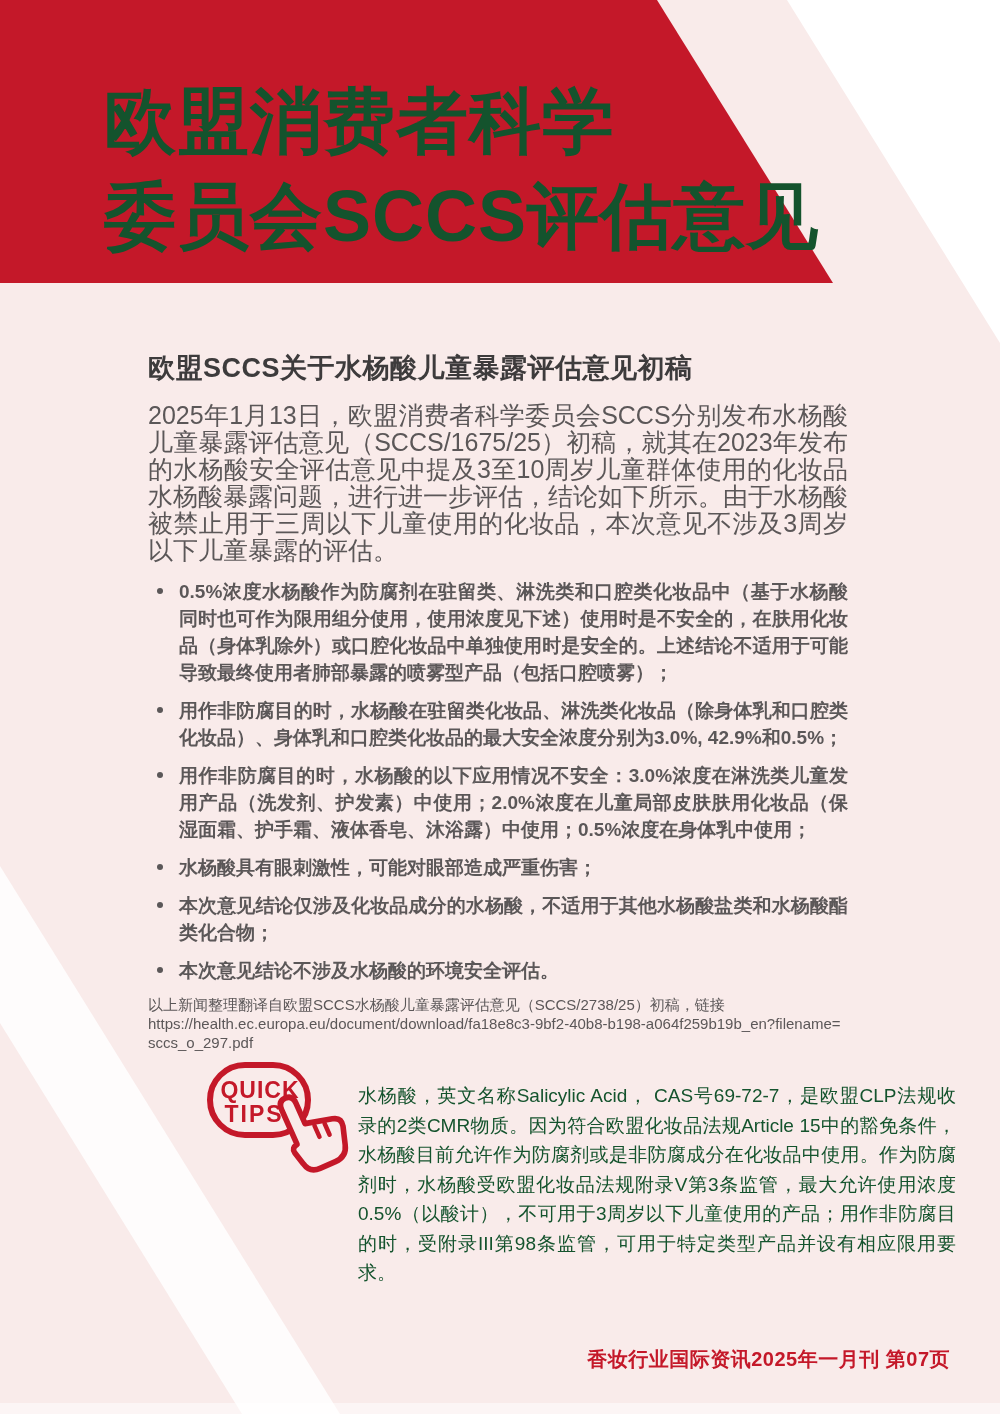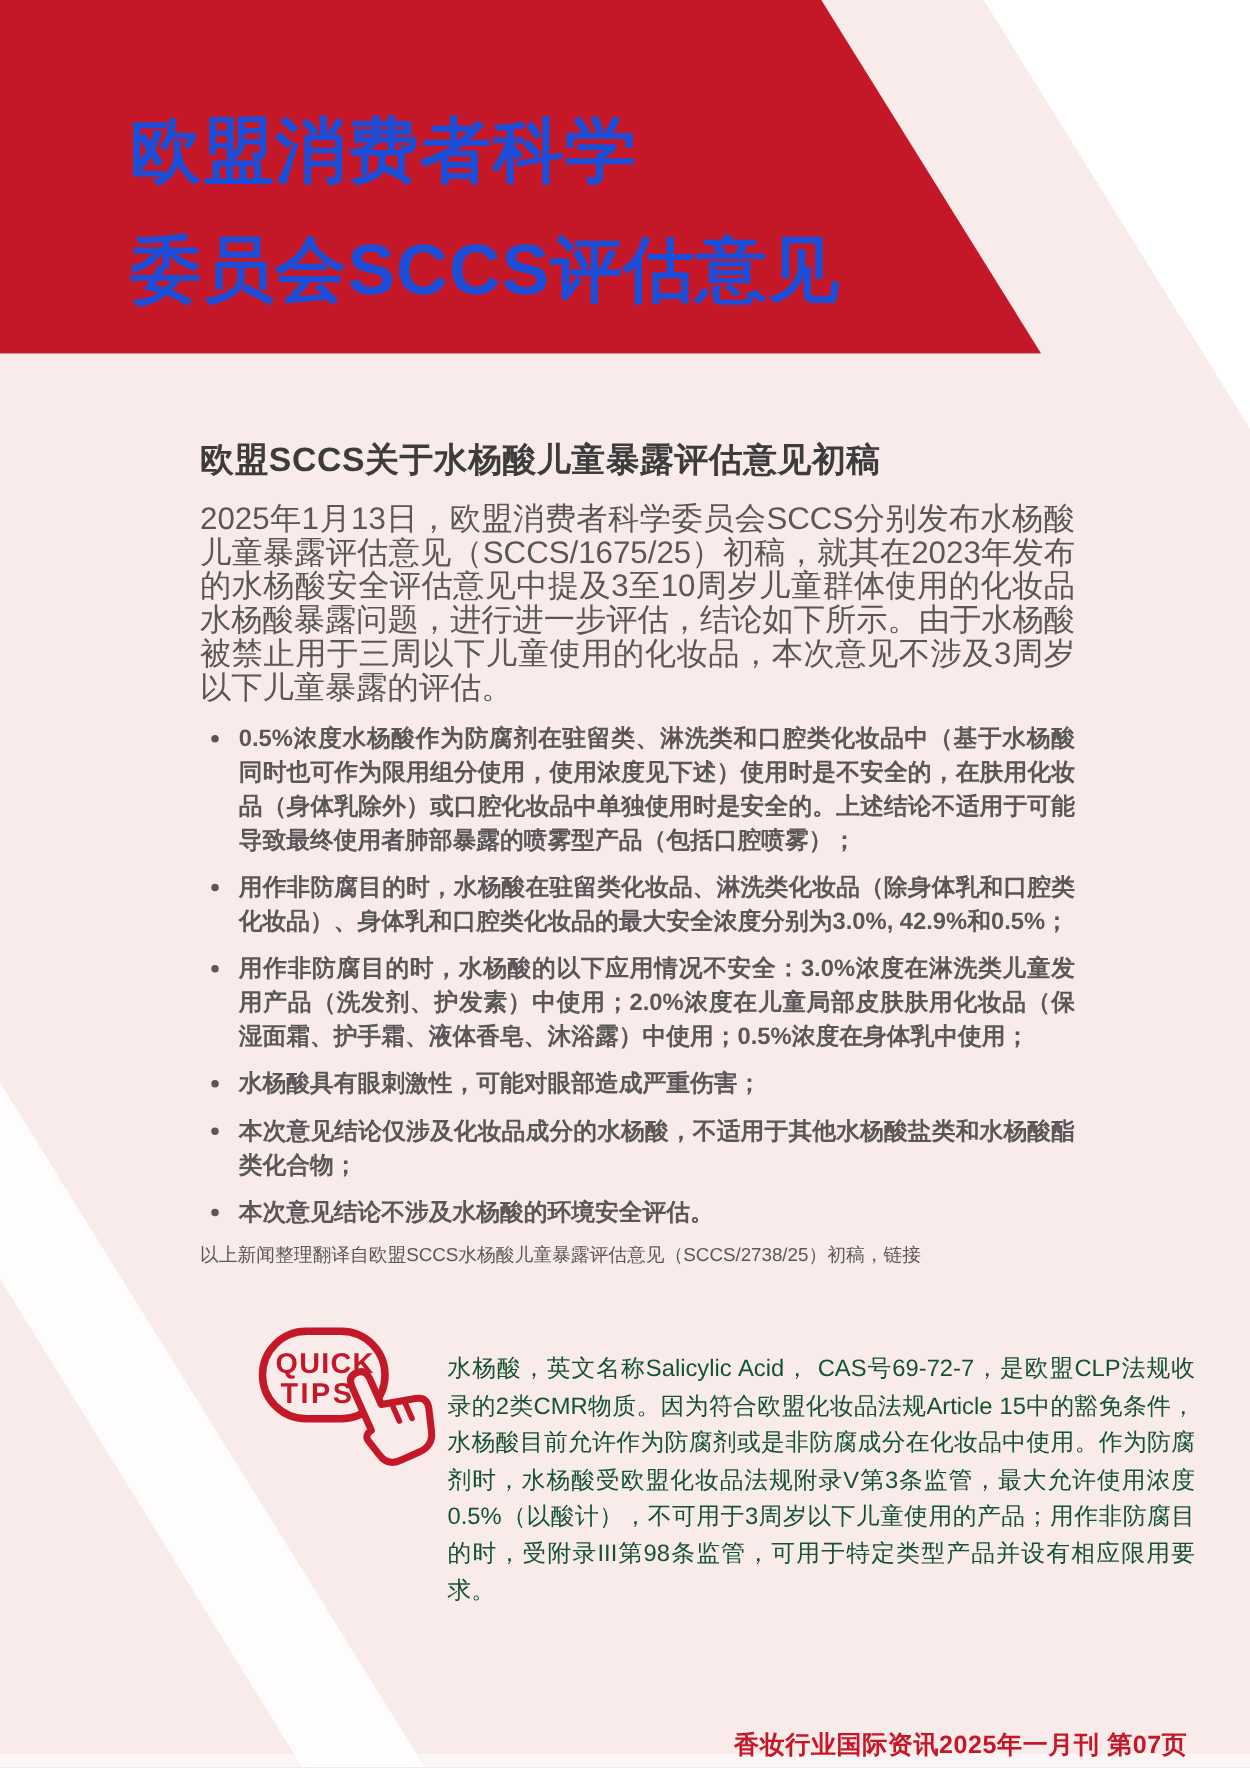--- a/index.html
+++ b/index.html
@@ -29,27 +29,27 @@
     background:rgba(255,255,255,0.5);
   }
   
   .banner{
     position:absolute;top:0;left:0;width:1000px;height:283px;
     background:#c41829;
     clip-path:polygon(0 0,657px 0,833px 283px,0 283px);
   }
   .banner-title{
     position:absolute;left:104px;top:74px;
-    color:#1d4ed8;font-weight:900;font-size:57px;line-height:95px;
+    color:#14532d;font-weight:900;font-size:72px;line-height:95px;
     letter-spacing:1px;white-space:nowrap;
   }
   .banner-title span{display:block;}
   
   .content{
-    position:absolute;left:160px;top:350px;width:700px;
+    position:absolute;left:148px;top:350px;width:700px;
     color:#5b5758;
   }
   .section-title{
     margin:0 0 16px 0;
     font-size:27px;font-weight:bold;color:#3d3b3c;
     letter-spacing:0.5px;
   }
   .intro{
     margin:0 0 14px 0;
     font-size:25px;line-height:27px;text-align:justify;
@@ -73,21 +73,21 @@
   
   .tips-badge{position:absolute;left:204px;top:1056px;width:150px;height:125px;}
   .tips-text{
     position:absolute;left:358px;top:1062px;width:598px;
     font-size:19px;line-height:29.5px;text-align:justify;color:#14532d;
   }
   
   .footer{
     position:absolute;top:1346px;right:50px;
     font-size:20px;font-weight:bold;color:#c41829;
-    letter-spacing:0.5px;white-space:nowrap;margin-top:36px;
+    letter-spacing:0.5px;white-space:nowrap;
   }
 </style>
 </head>
 <body>
 
 <div class="page">
 
   <div class="corner-white"></div>
   <div class="stripe-white"></div>
   <div class="bottom-strip"></div>
@@ -104,20 +104,21 @@
     <ul class="bullets">
       <li><span class="dot"></span><span>0.5%浓度水杨酸作为防腐剂在驻留类、淋洗类和口腔类化妆品中（基于水杨酸同时也可作为限用组分使用，使用浓度见下述）使用时是不安全的，在肤用化妆品（身体乳除外）或口腔化妆品中单独使用时是安全的。上述结论不适用于可能导致最终使用者肺部暴露的喷雾型产品（包括口腔喷雾）；</span></li>
       <li><span class="dot"></span><span>用作非防腐目的时，水杨酸在驻留类化妆品、淋洗类化妆品（除身体乳和口腔类化妆品）、身体乳和口腔类化妆品的最大安全浓度分别为3.0%, 42.9%和0.5%；</span></li>
       <li><span class="dot"></span><span>用作非防腐目的时，水杨酸的以下应用情况不安全：3.0%浓度在淋洗类儿童发用产品（洗发剂、护发素）中使用；2.0%浓度在儿童局部皮肤肤用化妆品（保湿面霜、护手霜、液体香皂、沐浴露）中使用；0.5%浓度在身体乳中使用；</span></li>
       <li><span class="dot"></span><span>水杨酸具有眼刺激性，可能对眼部造成严重伤害；</span></li>
       <li><span class="dot"></span><span>本次意见结论仅涉及化妆品成分的水杨酸，不适用于其他水杨酸盐类和水杨酸酯类化合物；</span></li>
       <li><span class="dot"></span><span>本次意见结论不涉及水杨酸的环境安全评估。</span></li>
     </ul>
     <div class="source-note">
       <span>以上新闻整理翻译自欧盟SCCS水杨酸儿童暴露评估意见（SCCS/2738/25）初稿，链接</span>
+      <span class="url">https://health.ec.europa.eu/document/download/fa18e8c3-9bf2-40b8-b198-a064f259b19b_en?filename=sccs_o_297.pdf</span>
     </div>
   </div>
 
   <svg class="tips-badge" viewBox="0 0 150 125">
     <rect x="6" y="9" width="98" height="70" rx="35" ry="35" fill="none" stroke="#c41829" stroke-width="6"></rect>
     <text x="56" y="42" text-anchor="middle" font-size="23" font-weight="bold" fill="#c41829" letter-spacing="1">QUICK</text>
     <text x="50" y="66" text-anchor="middle" font-size="23" font-weight="bold" fill="#c41829" letter-spacing="2">TIPS</text>
     <g transform="translate(66,44) rotate(-24) scale(1.12)">
       <path d="M6,46 L6,12 Q6,4 13,4 Q20,4 20,12 L20,32 L44,38 Q52,40 50,48 L45,64 Q42,74 31,74 L16,74 Q6,74 4,64 L1,52 Q0,47 6,46 Z" fill="#f9ebea" stroke="#c41829" stroke-width="5" stroke-linejoin="round"></path>
       <path d="M27,37 L27,48 M36,39 L36,50" stroke="#c41829" stroke-width="4" fill="none" stroke-linecap="round"></path>

